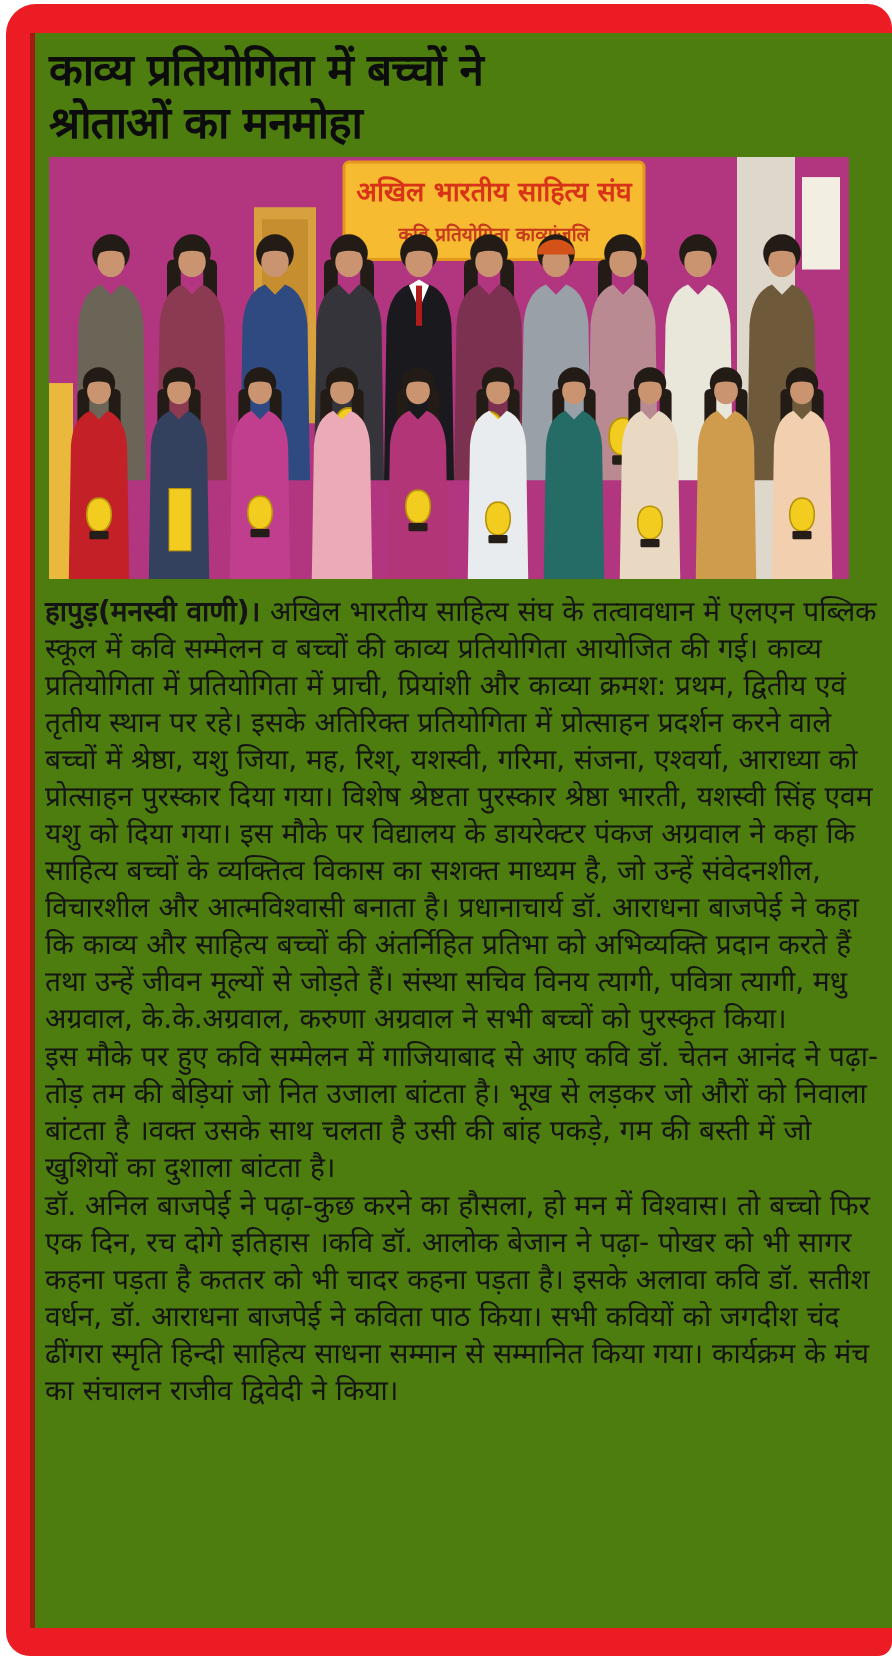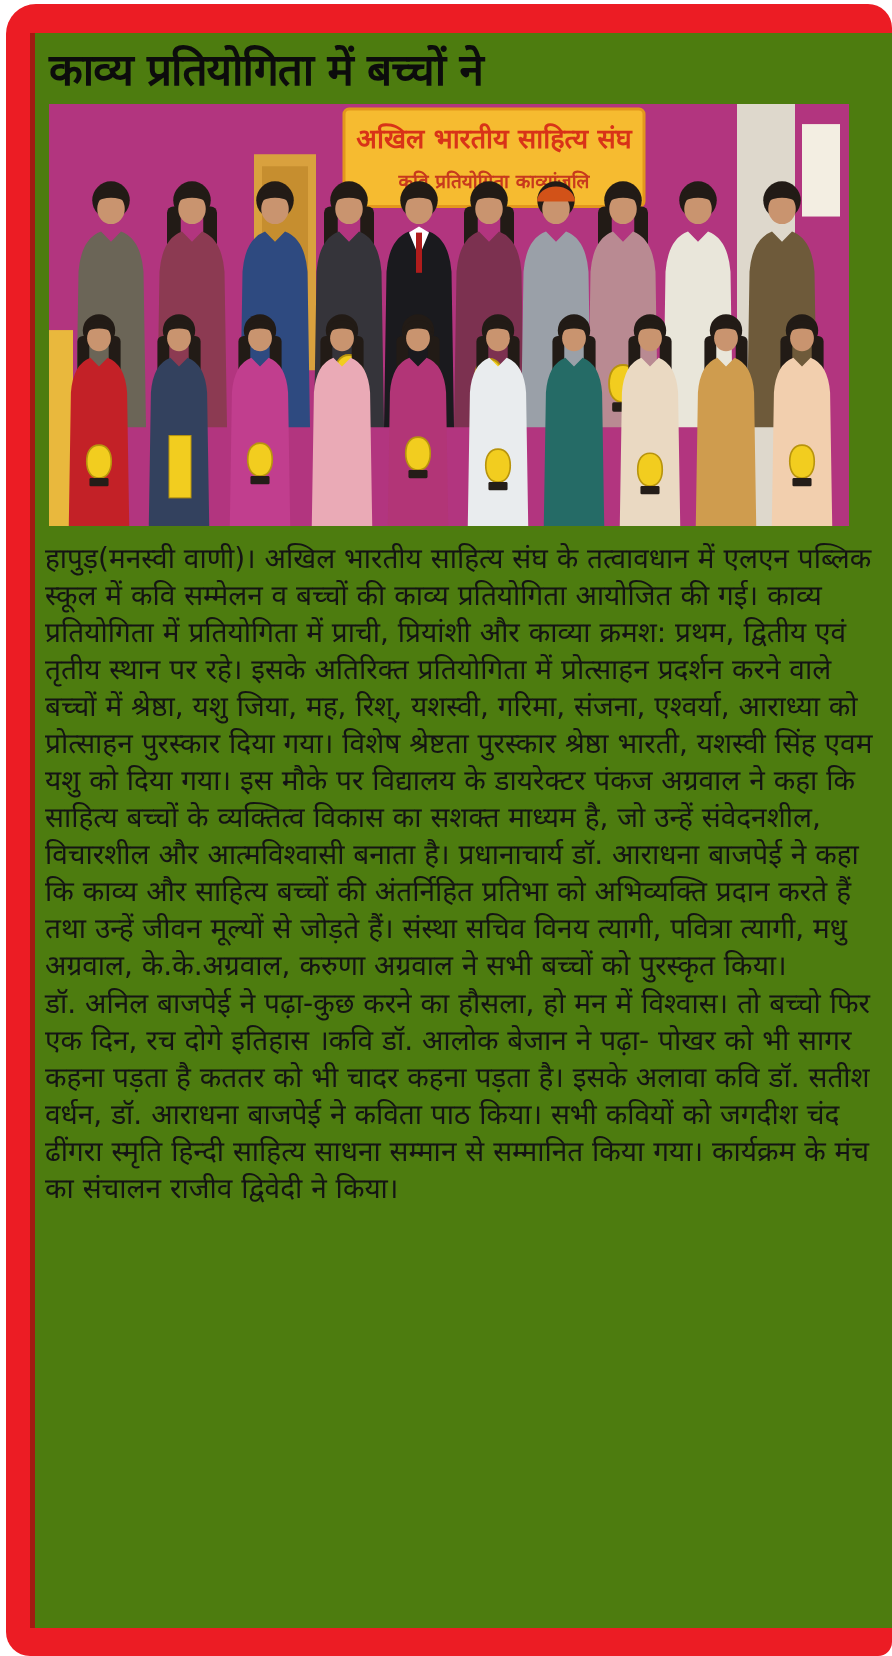--- a/index.html
+++ b/index.html
@@ -26,31 +26,32 @@
     margin:8px 0 0 14px;width:800px;height:422px;
     background:#b2357f;position:relative;
   }
   .photo svg{display:block;width:100%;height:100%;}
   .article{
     margin:14px 12px 0 10px;color:#141414;
     font-size:28px;line-height:37px;
     text-align:left;
   }
   .article p{margin:0 0 1px 0;}
-  .dateline{font-weight:normal;}
+  .dateline{font-weight:bold;}
 </style>
 </head>
 <body>
 
 <div class="sheet">
   <div class="frame">
     <div class="content">
 
       <h1 class="headline">
         <span class="hl">काव्य प्रतियोगिता में बच्चों ने</span>
+        <span class="hl">श्रोताओं का मनमोहा</span>
       </h1>
 
       <div class="photo">
         <svg viewBox="0 0 800 420" preserveAspectRatio="none">
           <defs>
             <symbol id="p" viewBox="0 0 70 200">
               <circle cx="35" cy="19" r="15" fill="var(--hair,#221b16)"></circle>
               <ellipse cx="35" cy="26" rx="11" ry="12" fill="var(--skin,#c9946f)"></ellipse>
               <path d="M22,16 a15,13 0 0 1 26,0 l1,5 q-14,-8 -28,0 Z" fill="var(--hair,#221b16)"></path>
               <path d="M7,200 L9,76 Q11,50 27,44 L35,52 L43,44 Q59,50 61,76 L63,200 Z" fill="var(--coat,#555555)"></path>
@@ -125,18 +126,19 @@
             <use href="#t" x="354" y="330" width="30" height="44"></use>
             <use href="#t" x="434" y="342" width="30" height="44"></use>
             <use href="#t" x="586" y="346" width="30" height="44"></use>
             <use href="#t" x="738" y="338" width="30" height="44"></use>
           </g>
         </svg>
       </div>
 
       <div class="article">
         <p><span class="dateline">हापुड़(मनस्वी वाणी)। </span><span>अखिल भारतीय साहित्य संघ के तत्वावधान में एलएन पब्लिक स्कूल में कवि सम्मेलन व बच्चों की काव्य प्रतियोगिता आयोजित की गई। काव्य प्रतियोगिता में प्रतियोगिता में प्राची, प्रियांशी और काव्या क्रमश: प्रथम, द्वितीय एवं तृतीय स्थान पर रहे। इसके अतिरिक्त प्रतियोगिता में प्रोत्साहन प्रदर्शन करने वाले बच्चों में श्रेष्ठा, यशु जिया, मह, रिश्, यशस्वी, गरिमा, संजना, एश्वर्या, आराध्या को प्रोत्साहन पुरस्कार दिया गया। विशेष श्रेष्टता पुरस्कार श्रेष्ठा भारती, यशस्वी सिंह एवम यशु को दिया गया। इस मौके पर विद्यालय के डायरेक्टर पंकज अग्रवाल ने कहा कि साहित्य बच्चों के व्यक्तित्व विकास का सशक्त माध्यम है, जो उन्हें संवेदनशील, विचारशील और आत्मविश्वासी बनाता है। प्रधानाचार्य डॉ. आराधना बाजपेई ने कहा कि काव्य और साहित्य बच्चों की अंतर्निहित प्रतिभा को अभिव्यक्ति प्रदान करते हैं तथा उन्हें जीवन मूल्यों से जोड़ते हैं। संस्था सचिव विनय त्यागी, पवित्रा त्यागी, मधु अग्रवाल, के.के.अग्रवाल, करुणा अग्रवाल ने सभी बच्चों को पुरस्कृत किया।</span></p>
+        <p>इस मौके पर हुए कवि सम्मेलन में गाजियाबाद से आए कवि डॉ. चेतन आनंद ने पढ़ा-तोड़ तम की बेड़ियां जो नित उजाला बांटता है। भूख से लड़कर जो औरों को निवाला बांटता है ।वक्त उसके साथ चलता है उसी की बांह पकड़े, गम की बस्ती में जो खुशियों का दुशाला बांटता है।</p>
         <p>डॉ. अनिल बाजपेई ने पढ़ा-कुछ करने का हौसला, हो मन में विश्वास। तो बच्चो फिर एक दिन, रच दोगे इतिहास ।कवि डॉ. आलोक बेजान ने पढ़ा- पोखर को भी सागर कहना पड़ता है कततर को भी चादर कहना पड़ता है। इसके अलावा कवि डॉ. सतीश वर्धन, डॉ. आराधना बाजपेई ने कविता पाठ किया। सभी कवियों को जगदीश चंद ढींगरा स्मृति हिन्दी साहित्य साधना सम्मान से सम्मानित किया गया। कार्यक्रम के मंच का संचालन राजीव द्विवेदी ने किया।</p>
       </div>
 
     </div>
   </div>
 </div>
 
 </body></html>

